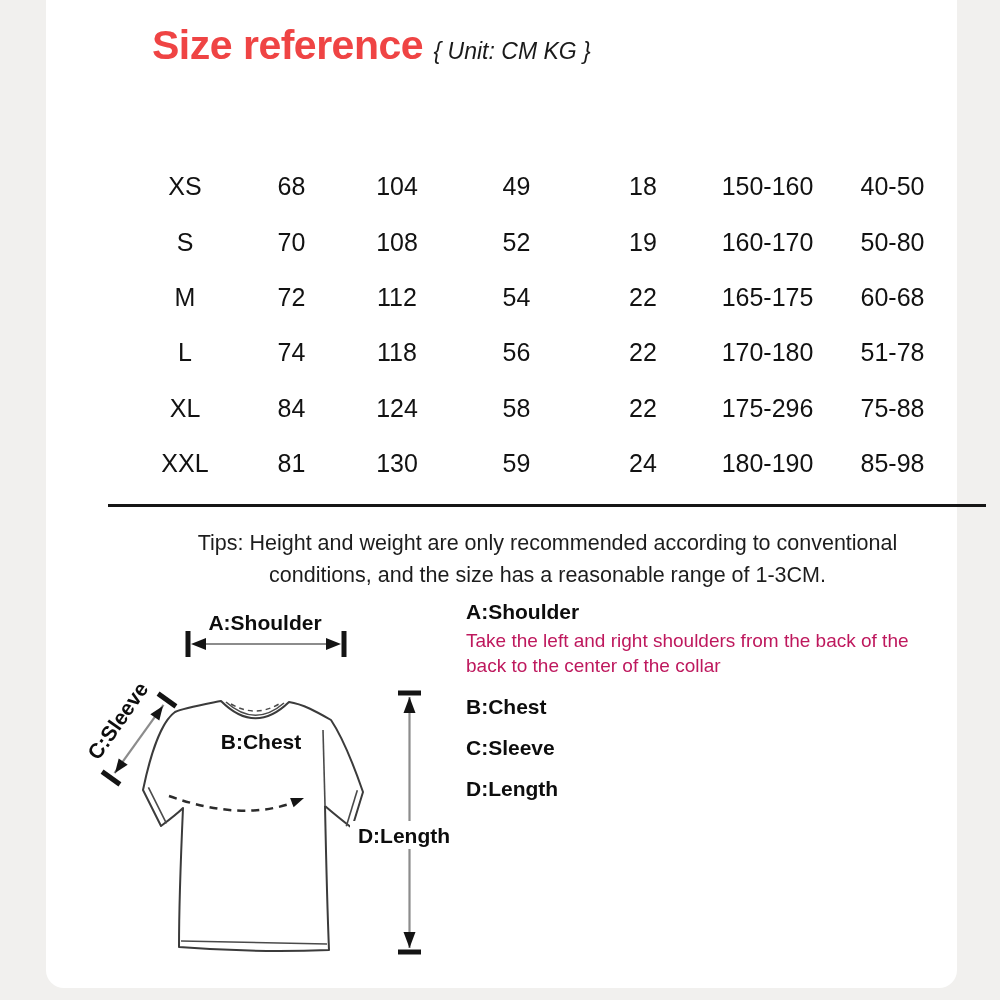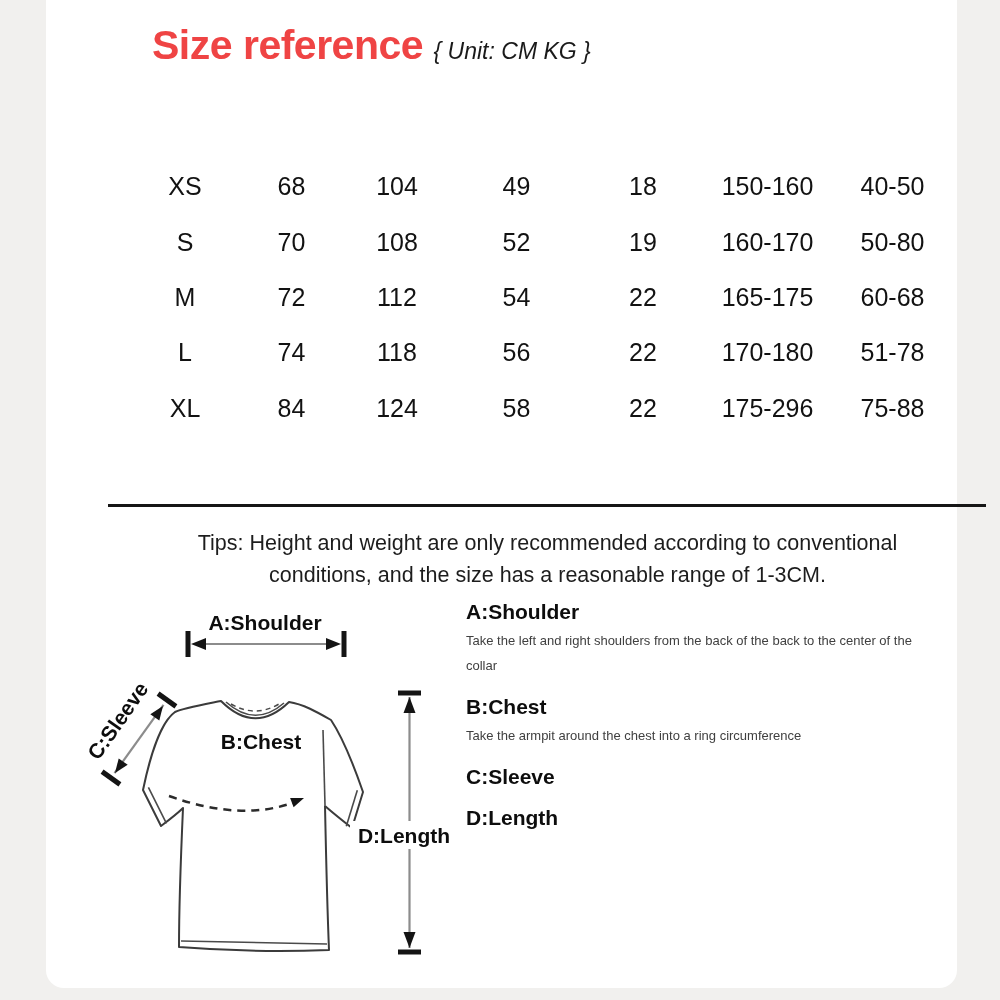--- a/index.html
+++ b/index.html
@@ -34,21 +34,21 @@
   .diagram .mline { stroke:#8c8c8c; stroke-width:2.2; }
   .diagram .ah { fill:#141414; }
   .diagram .shirt { fill:#ffffff; stroke:#3b3b3b; stroke-width:2; stroke-linejoin:round; }
   .diagram .seam { fill:none; stroke:#4a4a4a; stroke-width:1.6; }
   .diagram .dash { fill:none; stroke:#4a4a4a; stroke-width:1.5; stroke-dasharray:5 4; }
   .diagram .chest-arrow { fill:none; stroke:#2b2b2b; stroke-width:2.5; stroke-dasharray:8 6; }
 
   .measures { position:absolute; left:420px; top:600px; width:540px; }
   .m-item { margin-bottom:17px; }
   .m-head { font-size:21px; font-weight:bold; color:#0d0d0d; margin-bottom:4px; }
-  .m-text { font-size:13px; line-height:25px; color:#404040; max-width:524px; }
+  .m-text { font-size:19px; line-height:25px; color:#be185d; max-width:524px; }
   .m-text.narrow { max-width:452px; }
 </style>
 </head>
 <body>
 
 <div class="page">
   <div class="card">
 
     <div class="title-row">
       <h1>Size reference</h1>
@@ -94,20 +94,29 @@
         <div>51-78</div>
       </div>
       <div class="tr">
         <div>XL</div>
         <div>84</div>
         <div>124</div>
         <div>58</div>
         <div>22</div>
         <div>175-296</div>
         <div>75-88</div>
+      </div>
+      <div class="tr">
+        <div>XXL</div>
+        <div>81</div>
+        <div>130</div>
+        <div>59</div>
+        <div>24</div>
+        <div>180-190</div>
+        <div>85-98</div>
       </div>
     </div>
 
     <div class="divider"></div>
 
     <div class="tips">
       <div>Tips: Height and weight are only recommended according to conventional</div>
       <div>conditions, and the size has a reasonable range of 1-3CM.</div>
     </div>
 
@@ -160,21 +169,20 @@
       <text class="dlabel" x="333" y="245" text-anchor="middle">D:Length</text>
     </svg>
 
     <div class="measures">
       <div class="m-item">
         <div class="m-head">A:Shoulder</div>
         <div class="m-text narrow">Take the left and right shoulders from the back of the back to the center of the collar</div>
       </div>
       <div class="m-item">
         <div class="m-head">B:Chest</div>
-        <div class="m-text">Take the armpit around the chest into a ring circumference</div>
       </div>
       <div class="m-item">
         <div class="m-head">C:Sleeve</div>
       </div>
       <div class="m-item">
         <div class="m-head">D:Length</div>
       </div>
     </div>
 
   </div>

